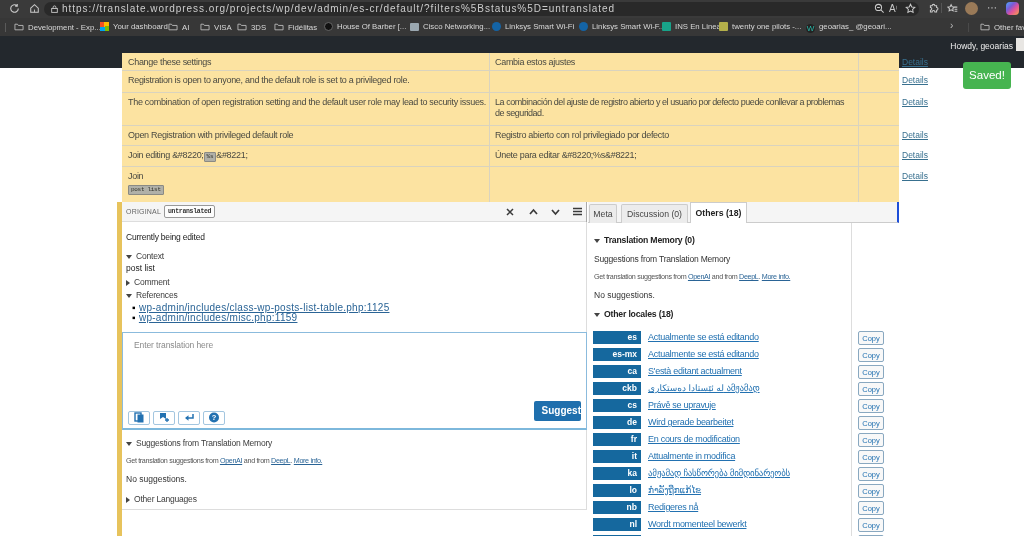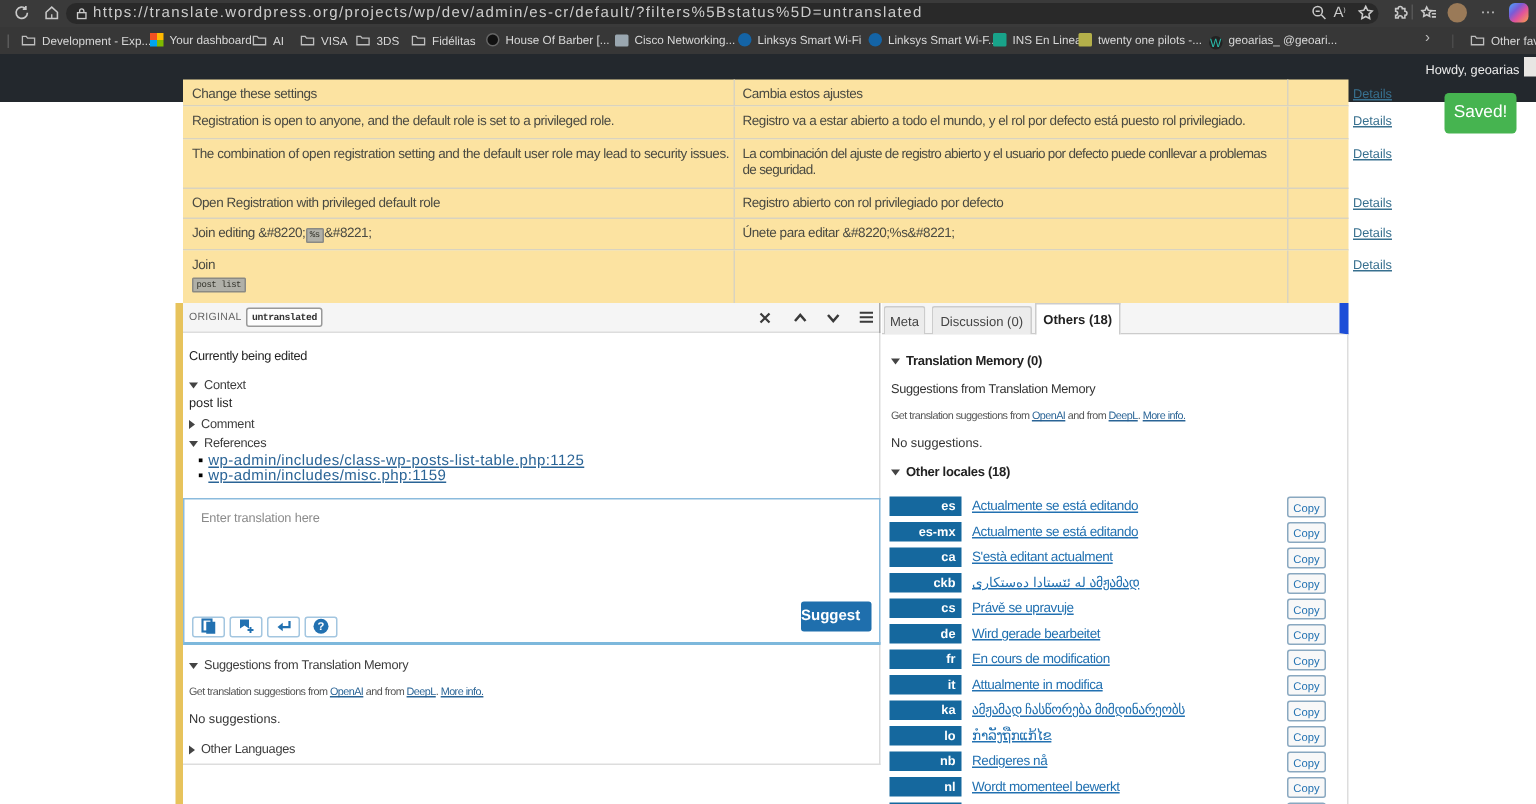--- a/index.html
+++ b/index.html
@@ -32,37 +32,37 @@
   .det { position:absolute; left:732px; top:4px; width:39px; text-align:center; font-size:8.5px; }
   .det a { color:#38708f; text-decoration:underline;padding-left:48px; }
   a { text-decoration:none; }
   .chip { display:inline-block; background:#b0b0a8; border:1px solid #8a8a84; border-radius:1px;
      font-family:"Liberation Mono",monospace; font-size:6px; letter-spacing:-0.3px; color:#33332b; padding:0px 2px; line-height:8px; vertical-align:0.5px;}
   
   #goldstrip { left:117px; top:202px; width:5px; height:334px; background:#e7c35c; }
   #filterbar { left:122px; top:202px; width:465px; height:20px; background:#f5f5f5; border-bottom:1px solid #ddd; }
   #lpanel { left:122px; top:222px; width:465px; height:288px; background:#fff;
       border-right:1px solid #ddd; border-bottom:1px solid #ddd; }
-  #tabbar { left:588px; top:202px; width:311px; height:21px; background:#f5f5f5; border-bottom:1px solid #ccc; border-right:6px solid #1d4ed8; }
-  #rpanel { left:588px; top:223px; width:311px; height:313px; background:#fff; border-right:1px solid #ddd; }
+  #tabbar { left:588px; top:202px; width:311px; height:21px; background:#f5f5f5; border-bottom:1px solid #ccc; border-right:2px solid #1d4ed8; }
+  #rpanel { left:588px; top:223px; width:264px; height:313px; background:#fff; border-right:1px solid #ddd; }
   .tab { position:absolute; top:2px; height:19px; background:#ececec; border:1px solid #ccc; border-bottom:none;
      font-size:8.7px; color:#444; text-align:center; border-radius:2px 2px 0 0; }
   #tabact { position:absolute; top:0px; height:22px; background:#fff; border:1px solid #ccc; border-bottom:none;
      font-weight:bold; font-size:8.7px; color:#222; text-align:center; }
   .tri { display:inline-block; width:0; height:0; margin-right:4px; }
   .trid { border-left:3.5px solid transparent; border-right:3.5px solid transparent; border-top:4.5px solid #444; vertical-align:0px;}
   .trir { border-top:3.5px solid transparent; border-bottom:3.5px solid transparent; border-left:4.5px solid #444; vertical-align:-1px;}
   .meta-h { font-size:8.5px; letter-spacing:-0.2px; color:#3c3c3c; }
   .lnk { color:#2a6496; text-decoration:underline; }
   .small { font-size:7.2px; letter-spacing:-0.35px; color:#555; }
   #txtbox { left:122px; top:332px; width:465px; height:98px; border:1px solid #8bbbdd; border-bottom:2px solid #7db8dc; background:#fff; }
   .minibtn { position:absolute; width:22px; height:14px; border:1px solid #a3c6e0; border-radius:2px;
      color:#2271b1; text-align:center; line-height:11px; background:#fff;}
   #suggest { position:absolute; left:411px; top:68px; width:47px; height:20px; background:#1f6fad;
-     color:#fff; font-weight:bold; font-size:10px; text-align:left; line-height:20px; border-radius:2px; }
+     color:#fff; font-weight:bold; font-size:10px; text-align:right; line-height:20px; border-radius:2px; }
   
   .loc { position:absolute; left:5px; width:300px; height:13px; }
   .lbadge { position:absolute; left:0; top:0; width:48px; height:13px; background:#15689e; color:#fff;
      font-size:8.5px; font-weight:bold; text-align:right; padding-right:4px; line-height:13px;}
   .ltext { position:absolute; left:55px; top:0px; font-size:9px; letter-spacing:-0.28px; line-height:13px; white-space:nowrap;}
   .ltext a { color:#2271b1; text-decoration:underline; }
   .lcopy { position:absolute; left:265px; top:0px; width:26px; height:14px; border:1px solid #89a8c0;
      border-radius:2px; color:#2271b1; font-size:7.5px; text-align:center; line-height:13px; background:#f8f8f8;}
 </style>
 </head>
@@ -146,21 +146,20 @@
 
 <div class="trow" style="top:53px;height:18px;">
   <div class="c1">Change these settings</div>
     <div class="c2">Cambia estos ajustes</div>
   <div class="cb1"></div>
     <div class="cb2"></div>
     <div class="det"><a>Details</a></div>
 </div>
 <div class="trow" style="top:71px;height:22px;">
   <div class="c1">Registration is open to anyone, and the default role is set to a privileged role.</div>
-  <div class="c2">Registro va a estar abierto a todo el mundo, y el rol por defecto está puesto rol privilegiado.</div>
   <div class="cb1"></div>
     <div class="cb2"></div>
     <div class="det"><a>Details</a></div>
 </div>
 <div class="trow" style="top:93px;height:33px;">
   <div class="c1">The combination of open registration setting and the default user role may lead to security issues.</div>
   <div class="c2" style="letter-spacing:-0.45px;">La combinación del ajuste de registro abierto y el usuario por defecto puede conllevar a problemas<br>de seguridad.</div>
   <div class="cb1"></div>
     <div class="cb2"></div>
     <div class="det"><a>Details</a></div>

